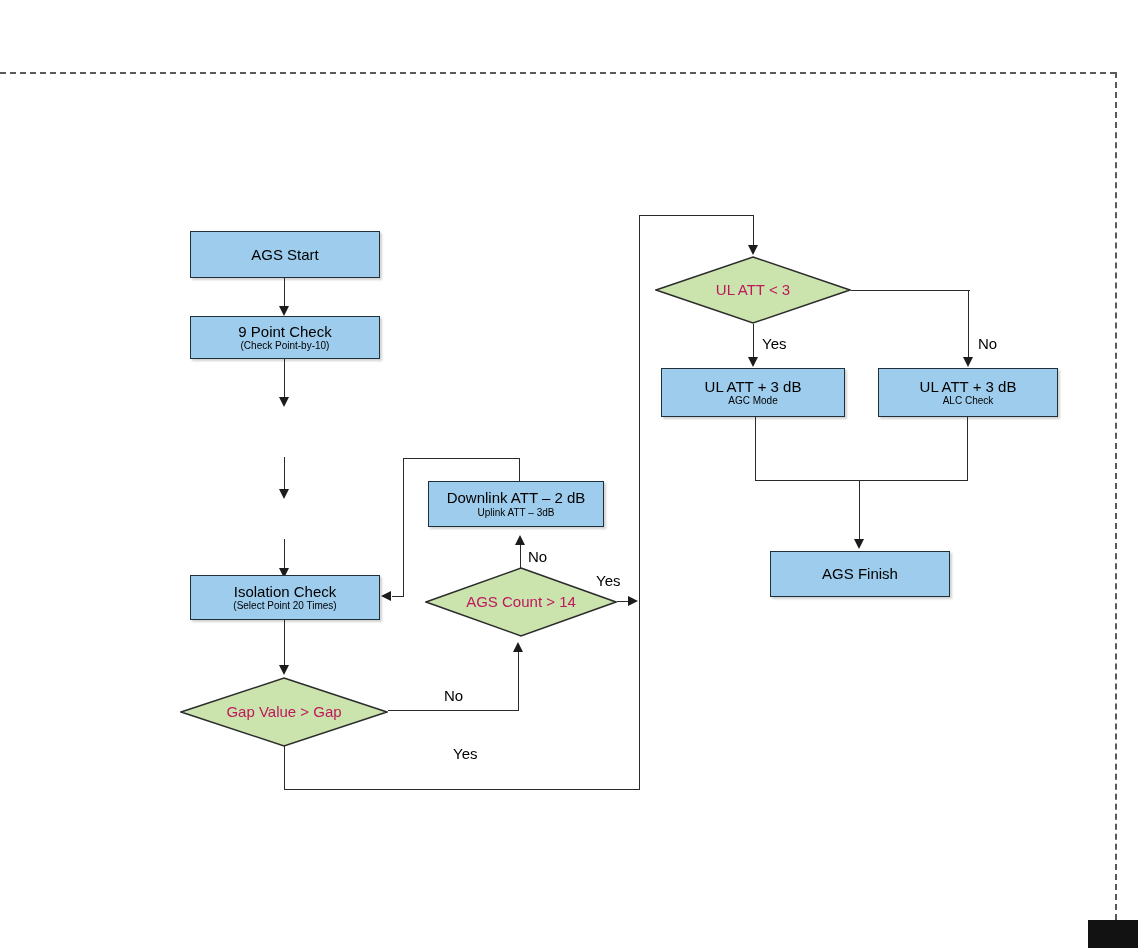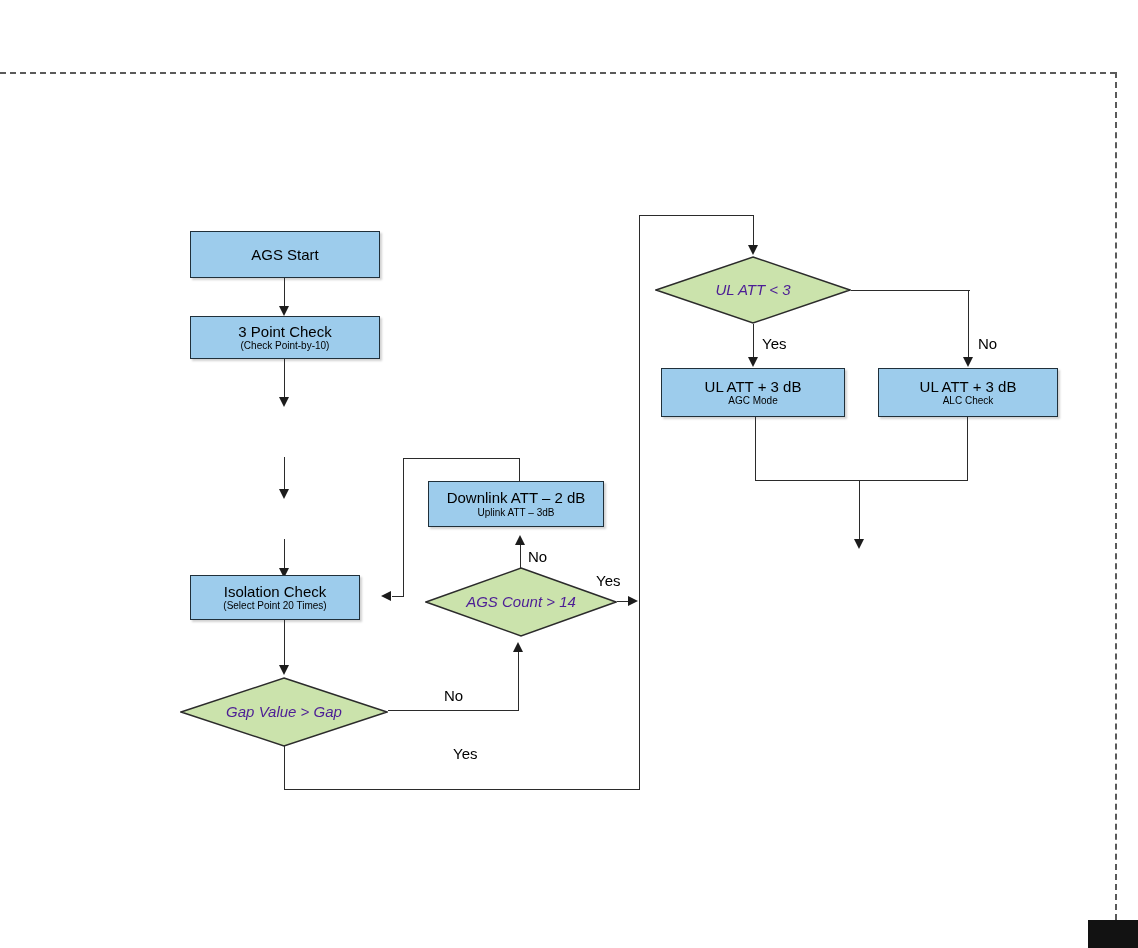--- a/index.html
+++ b/index.html
@@ -99,23 +99,22 @@
   .proc .l2 { font-size: 10px; }
 
   .dec {
     background: transparent;
     border: none;
   }
   .dec .dlabel {
     position: relative;
     z-index: 2;
     font-size: 15px;
-    color: #4c1d95;
+    color: #be185d;
     white-space: nowrap;
-    font-style: italic;
   }
   .dec svg {
     position: absolute;
     left: 0; top: 0;
     width: 100%;
     height: 100%;
     z-index: 1;
   }
 
   
@@ -180,33 +179,33 @@
   <div id="corner-block"></div>
 
 
   <div class="node proc" style="left:190px; top:231px; width:190px; height:47px;">
     <div class="l1">AGS Start</div>
   </div>
   <div class="ln-v" style="left:284px; top:278px; height:30px;"></div>
   <div class="arrow down" style="left:279px; top:306px;"></div>
 
   <div class="node proc" style="left:190px; top:316px; width:190px; height:43px;">
-    <div class="l1">3 Point Check</div>
+    <div class="l1">9 Point Check</div>
     <div class="l2">(Check Point-by-10)</div>
   </div>
   <div class="ln-v" style="left:284px; top:359px; height:40px;"></div>
   <div class="arrow down" style="left:279px; top:397px;"></div>
 
   <div class="ln-v" style="left:284px; top:457px; height:37px;"></div>
   <div class="arrow down" style="left:279px; top:489px;"></div>
 
   <div class="ln-v" style="left:284px; top:539px; height:33px;"></div>
   <div class="arrow down" style="left:279px; top:568px;"></div>
 
-  <div class="node proc" style="left:190px; top:575px; width:170px; height:45px;">
+  <div class="node proc" style="left:190px; top:575px; width:190px; height:45px;">
     <div class="l1">Isolation Check</div>
     <div class="l2">(Select Point 20 Times)</div>
   </div>
   <div class="ln-v" style="left:284px; top:620px; height:49px;"></div>
   <div class="arrow down" style="left:279px; top:665px;"></div>
 
   <div class="node dec" style="left:180px; top:677px; width:208px; height:70px;">
     <svg viewBox="0 0 208 70" preserveAspectRatio="none">
       <polygon points="104,1 207,35 104,69 1,35" fill="#CBE3AC" stroke="#2b2b2b" stroke-width="1.4"></polygon>
     </svg>
@@ -278,14 +277,17 @@
     <div class="l1">UL ATT + 3 dB</div>
     <div class="l2">ALC Check</div>
   </div>
 
   <div class="ln-v" style="left:755px; top:417px; height:64px;"></div>
   <div class="ln-v" style="left:967px; top:417px; height:64px;"></div>
   <div class="ln-h" style="left:755px; top:480px; width:213px;"></div>
   <div class="ln-v" style="left:859px; top:480px; height:60px;"></div>
   <div class="arrow down" style="left:854px; top:539px;"></div>
 
+  <div class="node proc" style="left:770px; top:551px; width:180px; height:46px;">
+    <div class="l1">AGS Finish</div>
+  </div>
 
 </div>
 
 </body></html>

